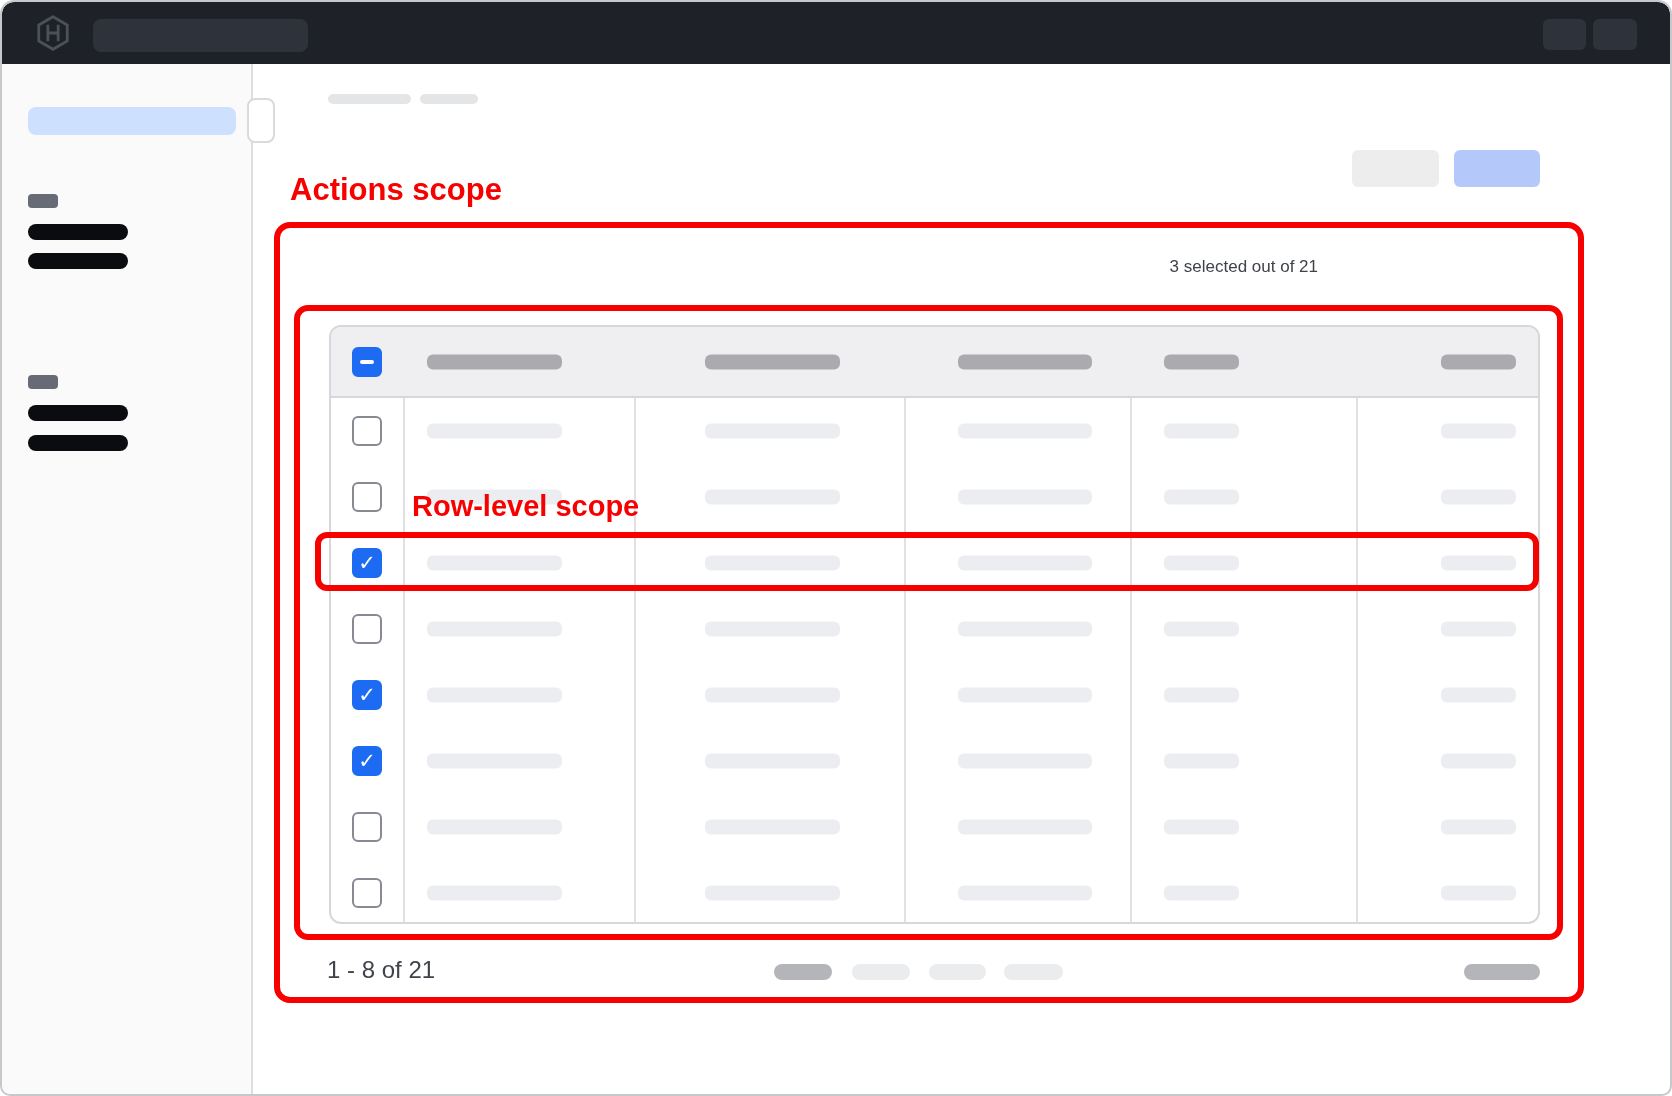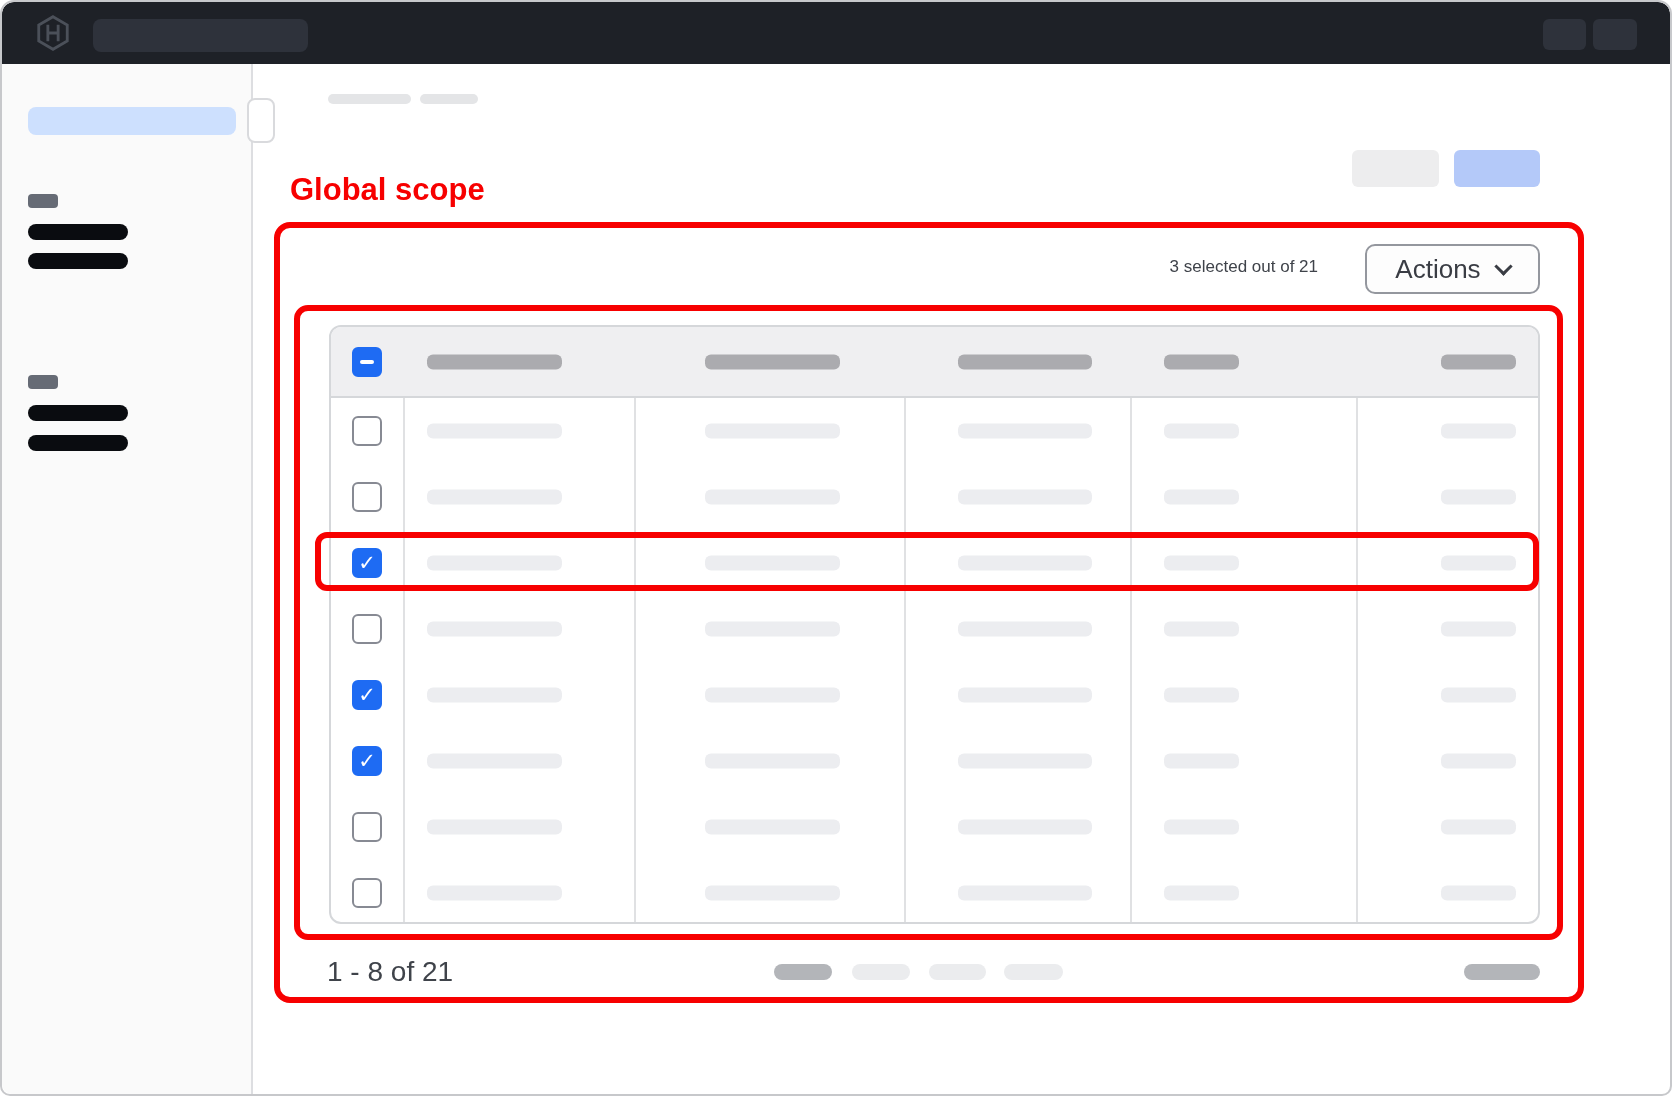--- a/index.html
+++ b/index.html
@@ -123,21 +123,21 @@
     font-family:"DejaVu Sans", sans-serif;
   }
   .cb.indeterminate::after {
     content:""; position:absolute; left:6px; right:6px; top:50%;
     height:4px; margin-top:-2px; background:#fff; border-radius:2px;
   }
   .thead .cb { top:50%; }
   
   .range-text {
     position:absolute; left:325px; top:954px;
-    font-size:28px; color:var(--text_dark,#3f434a);
+    font-size:24px; color:var(--text_dark,#3f434a);
   }
   .pg-pill { position:absolute; top:962px; height:16px; border-radius:8px; cursor:pointer; }
   .pg-dark { background:#b3b5b9; }
   .pg-light { background:#ebecee; }
 </style>
 </head>
 <body>
 
 <div class="screen">
   <div class="frame">
@@ -162,24 +162,20 @@
       <div class="nav-pill" style="top:371px"></div>
     </div>
     <div class="nav-notch"></div>
 
     <div class="breadcrumb-pill bc1"></div>
     <div class="breadcrumb-pill bc2"></div>
     <div class="hero-btn gray"></div>
     <div class="hero-btn blue"></div>
 
     <div class="sel-summary">3 selected out of 21</div>
-    <div class="actions-btn">
-      <span>Actions</span>
-      <span class="chev"></span>
-    </div>
 
     <div class="table">
       <div class="col-div" style="left:72px"></div>
       <div class="col-div" style="left:303px"></div>
       <div class="col-div" style="left:573px"></div>
       <div class="col-div" style="left:799px"></div>
       <div class="col-div" style="left:1025px"></div>
 
       <div class="thead">
         <div class="cb indeterminate"></div>
@@ -257,19 +253,20 @@
         </div>
     </div>
 
     <div class="range-text">1 - 8 of 21</div>
     <div class="pg-pill pg-dark" style="left:772px;width:58px"></div>
     <div class="pg-pill pg-light" style="left:850px;width:58px"></div>
     <div class="pg-pill pg-light" style="left:927px;width:57px"></div>
     <div class="pg-pill pg-light" style="left:1002px;width:59px"></div>
     <div class="pg-pill pg-dark" style="left:1462px;width:76px"></div>
 
-    <div class="anno-label lbl-global">Global scope</div>
+    <div class="anno-label lbl-global">Actions scope</div>
     <div class="anno-rect rect-global"></div>
     <div class="anno-rect rect-page"></div>
+    <div class="anno-label lbl-row">Row-level scope</div>
     <div class="anno-rect rect-row"></div>
 
   </div>
 </div>
 
 </body></html>

